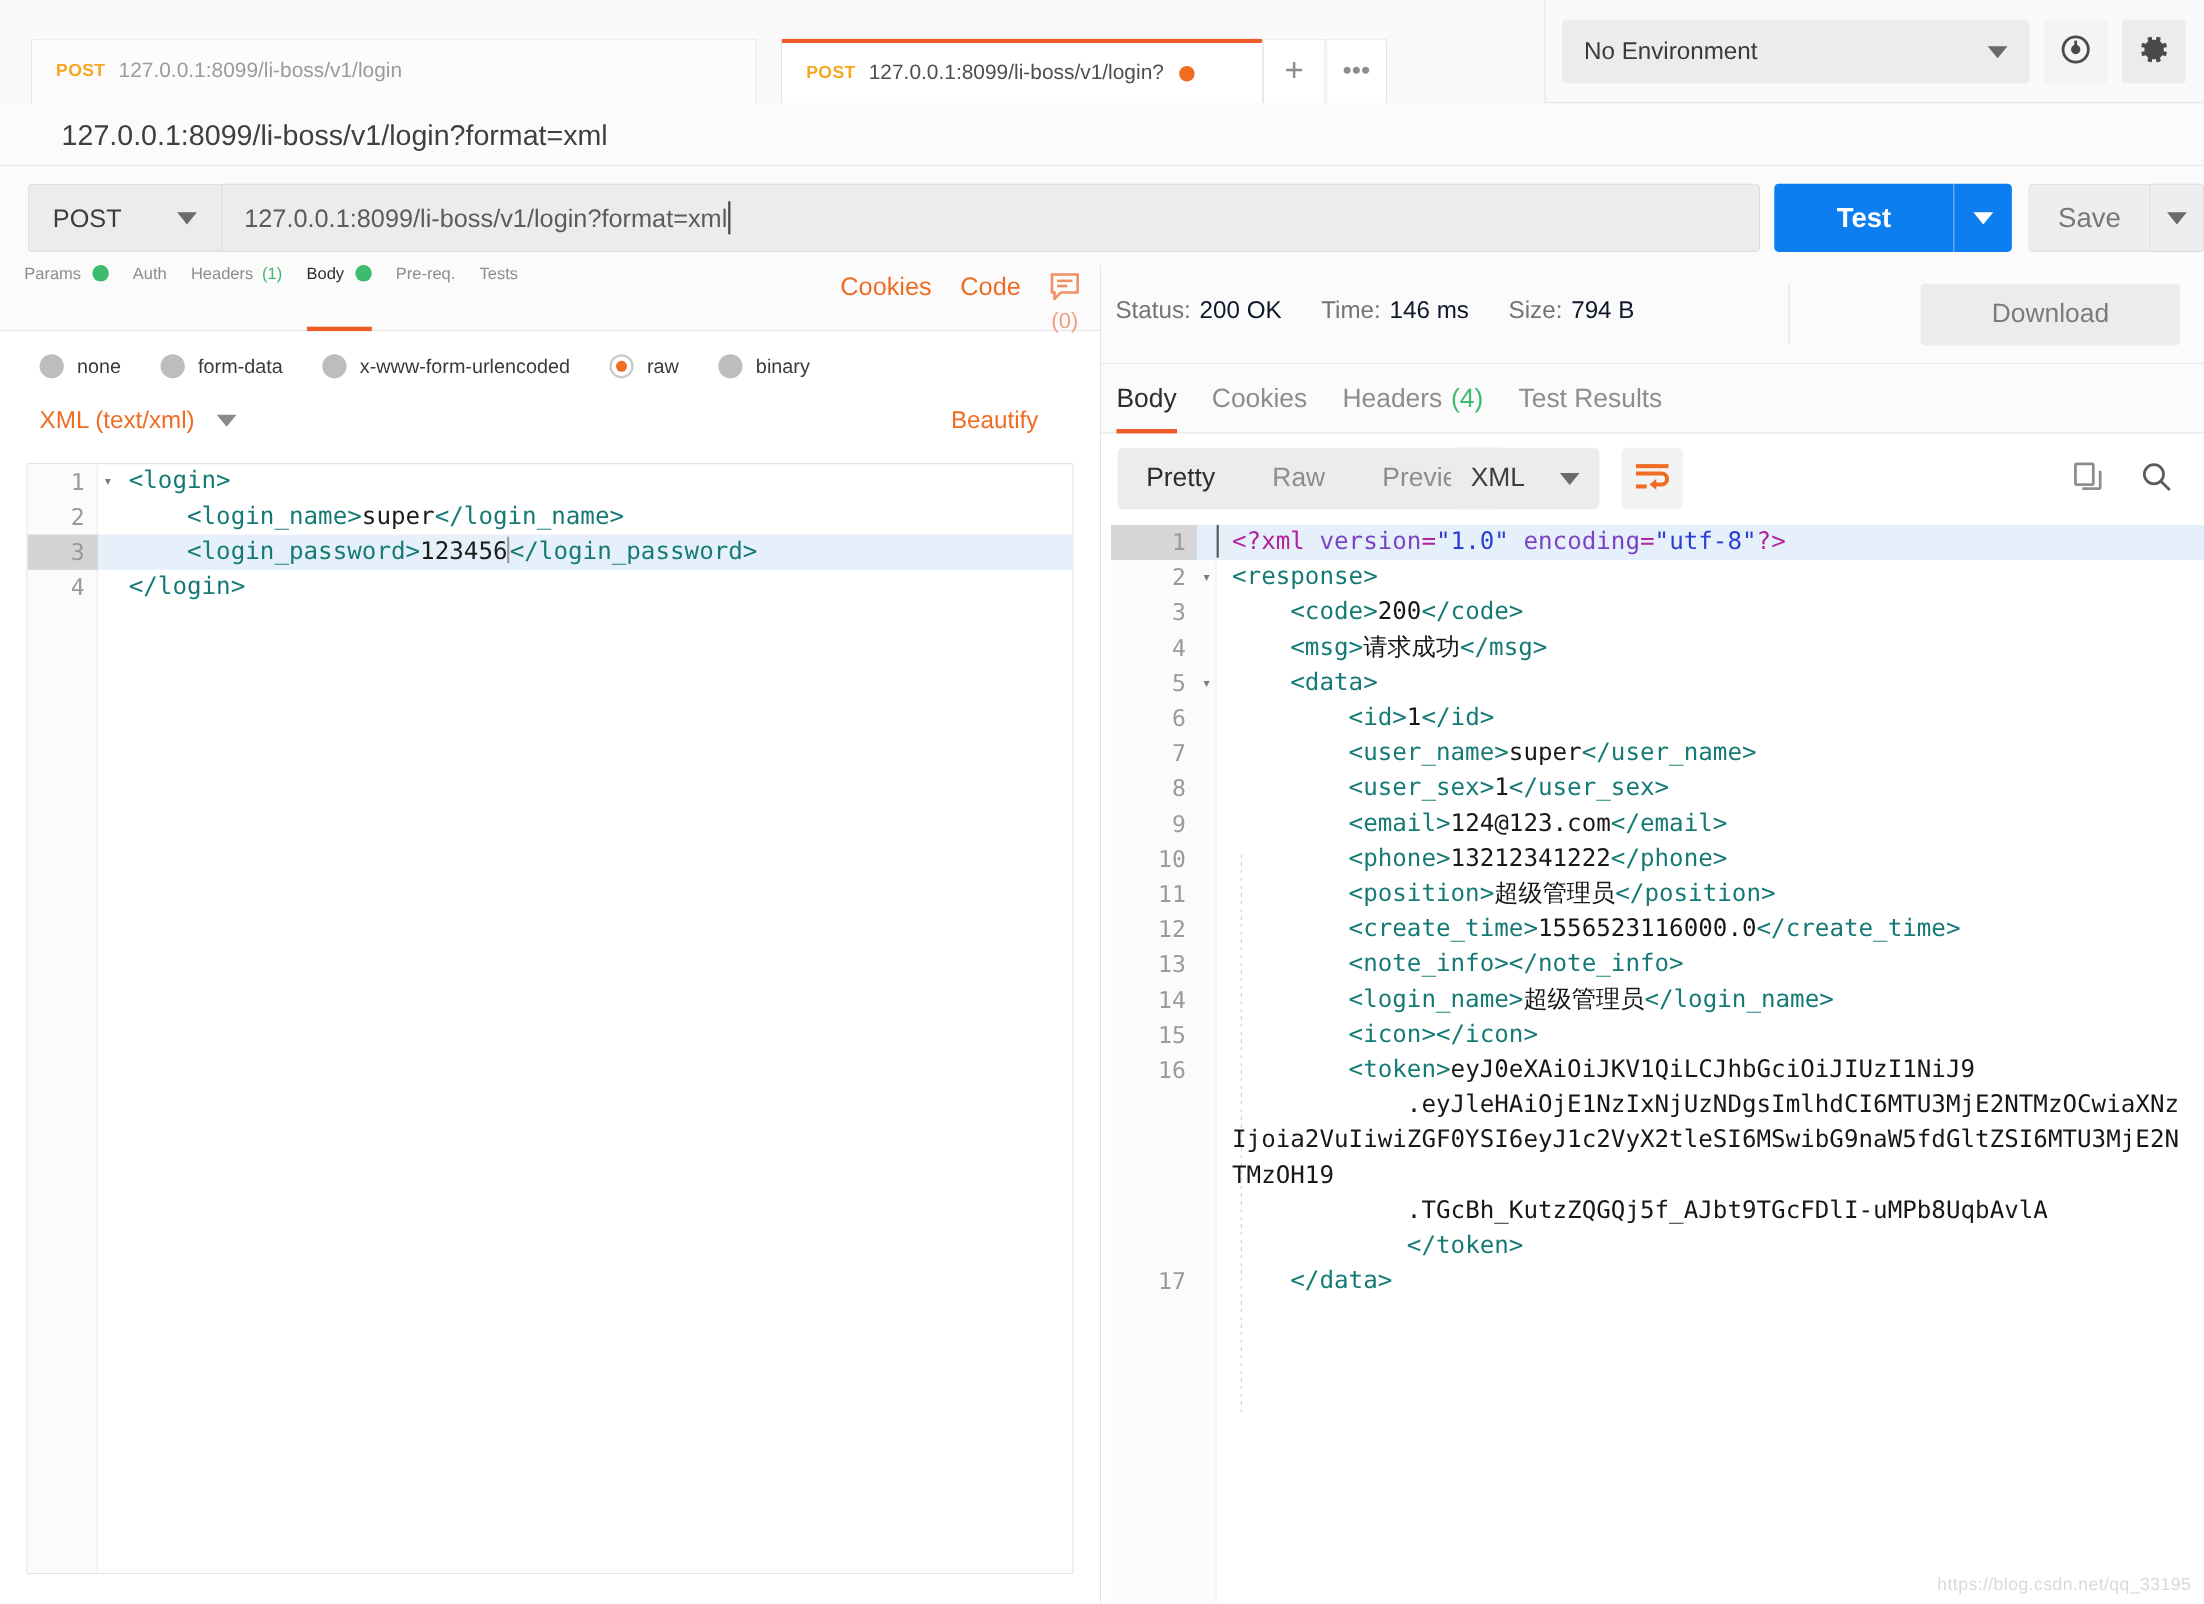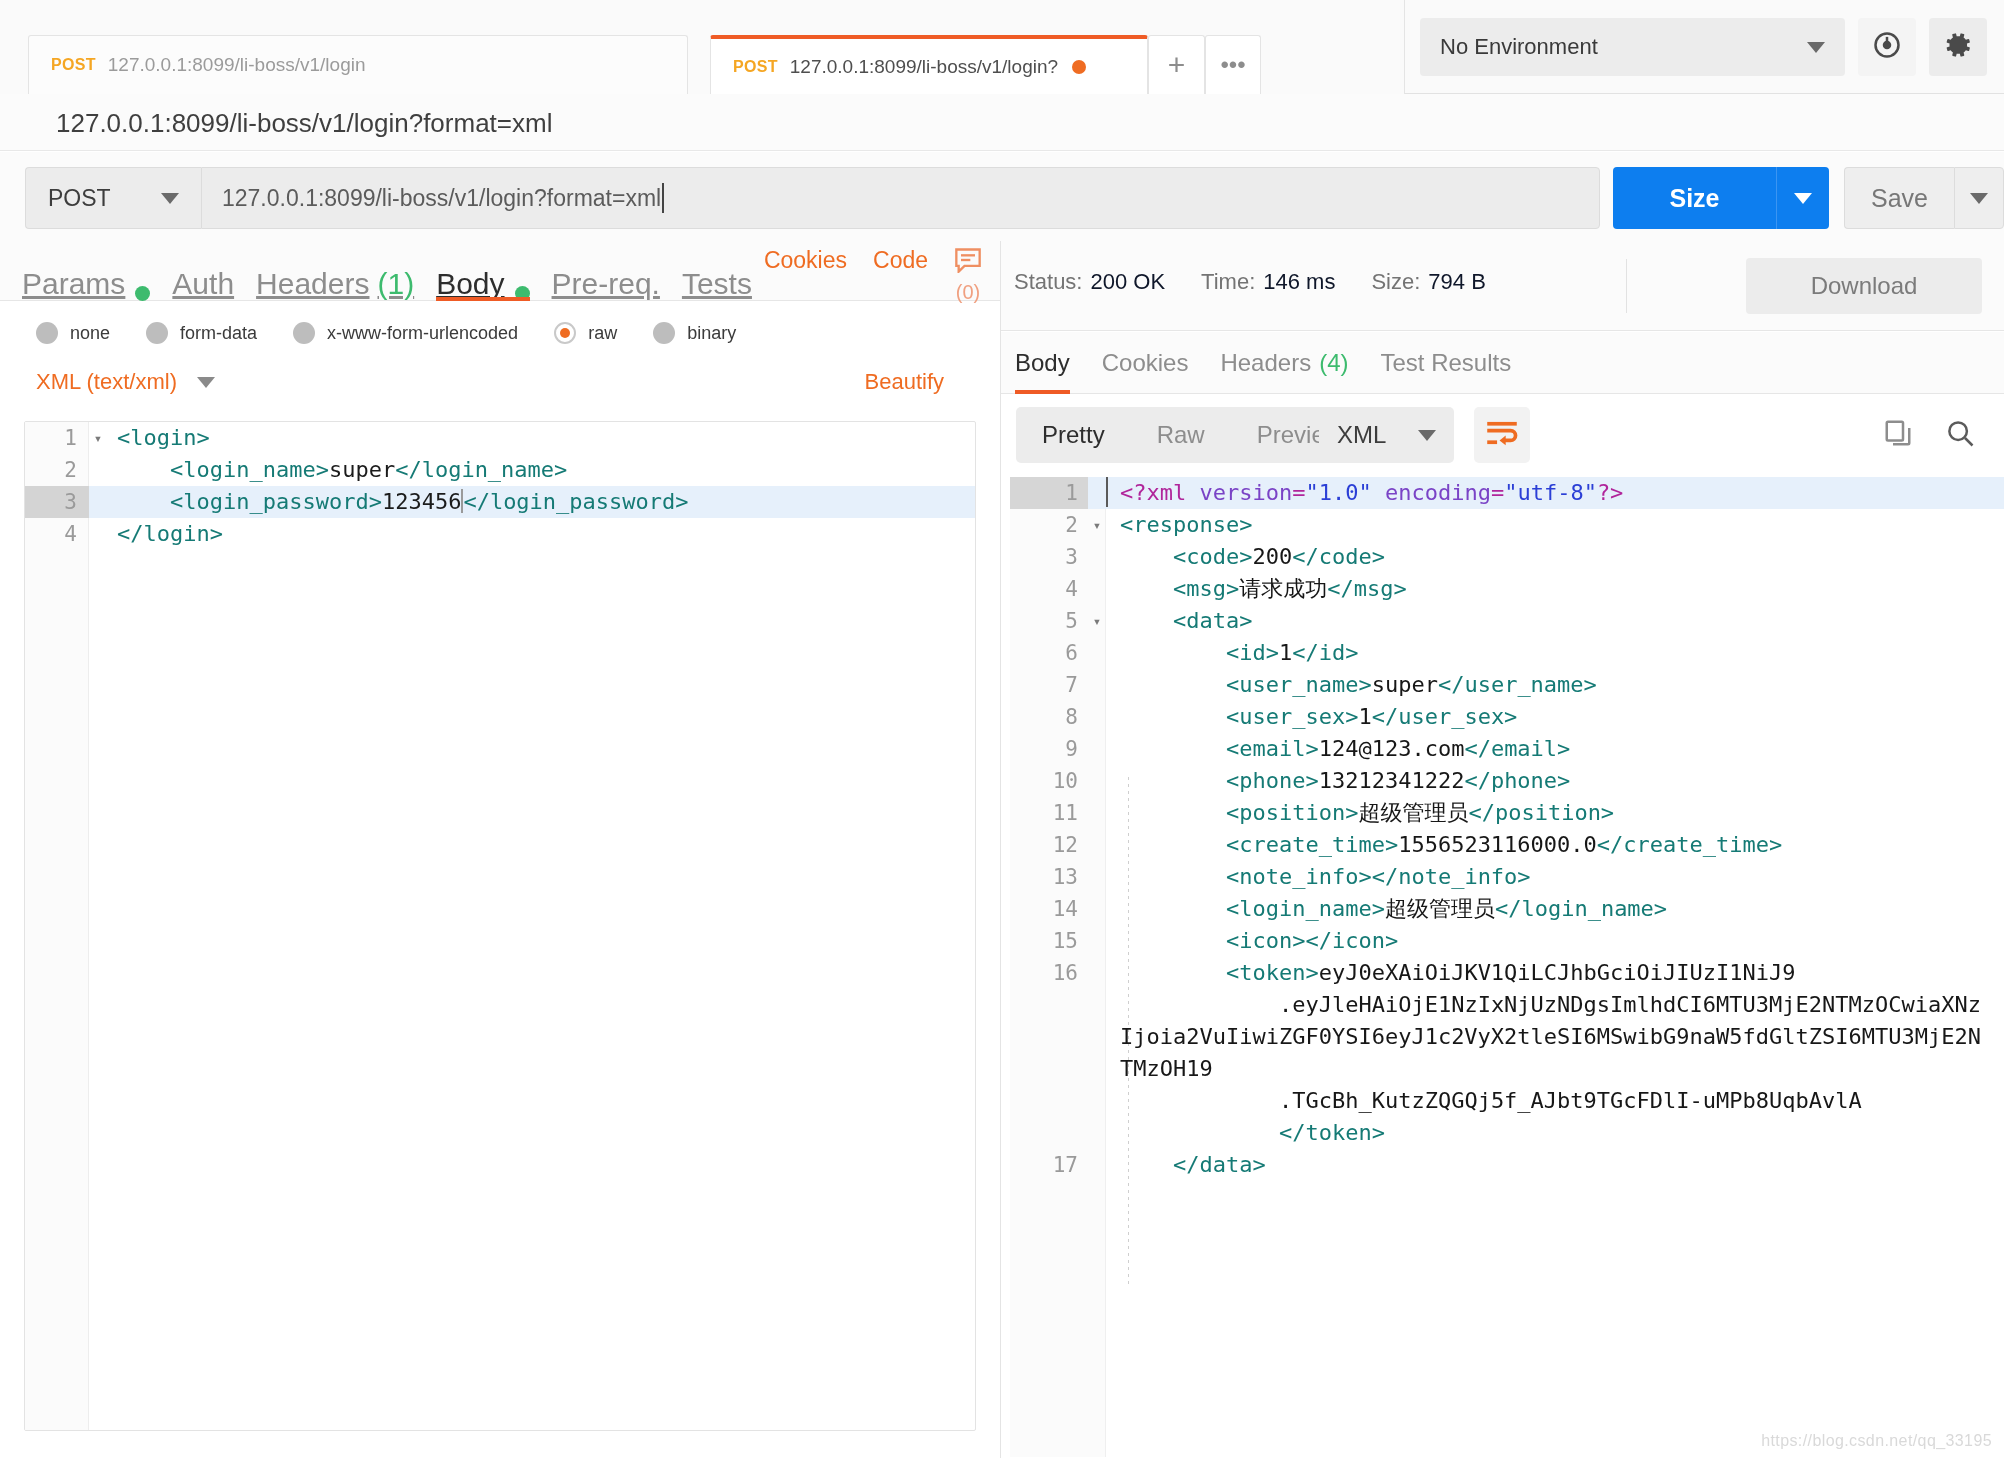--- a/index.html
+++ b/index.html
@@ -82,21 +82,21 @@
     border:1px solid #dcdcdc; border-radius:0 4px 4px 0; display:flex; align-items:center; justify-content:center;
   }
 
   
   .left-pane { position:absolute; left:0; top:241px; width:1000px; height:1217px; background:#ffffff; }
   .divider-v { position:absolute; left:1000px; top:241px; width:1px; height:1217px; background:#e4e4e4; }
   .right-pane { position:absolute; left:1001px; top:241px; width:1003px; height:1217px; background:#ffffff; }
 
   
   .req-subtabs { position:absolute; left:0; top:0; width:1000px; height:60px; background:#fbfbfb; border-bottom:1px solid #e6e6e6; display:flex; align-items:center; }
-  .subtab { position:relative; height:60px; display:flex; align-items:flex-end; font-size:30px; color:#8d8d8d; margin-left:22px;text-decoration:underline; }
+  .subtab { position:relative; height:60px; display:flex; align-items:flex-start; font-size:15px; color:#8d8d8d; margin-left:22px; }
   .subtab:first-child { margin-left:22px; }
   .subtab.active { color:#2d2d2d; }
   .subtab .ul { position:absolute; left:0; right:0; bottom:0; height:4px; background:#ef5b25; }
   .green-dot { width:15px; height:15px; border-radius:50%; background:#3dbb6e; margin-left:10px; }
   .count-green { color:#3dbb6e; margin-left:8px; }
   .right-links { position:absolute; right:18px; top:6px; display:flex; align-items:flex-start; color:#ef6c22; font-size:23px; }
   .right-links .lk { margin-left:26px; cursor:pointer; }
   .cmt-wrap { margin-left:26px; text-align:center; }
   .cmt-count { font-size:20px; color:#f0a080; margin-top:2px; }
 
@@ -230,21 +230,21 @@
 
   <div class="urlrow">
     <div class="method-box">
       <span>POST</span>
       <span class="caret"></span>
     </div>
     <div class="url-box">
       <span>127.0.0.1:8099/li-boss/v1/login?format=xml</span>
         <span class="caret-text"></span>
     </div>
-    <div class="send-btn">Size</div>
+    <div class="send-btn">Test</div>
     <div class="send-caret">
       <span class="caret"></span>
     </div>
     <div class="save-btn">Save</div>
     <div class="save-caret">
       <span class="caret"></span>
     </div>
   </div>
 
   <div class="left-pane">

